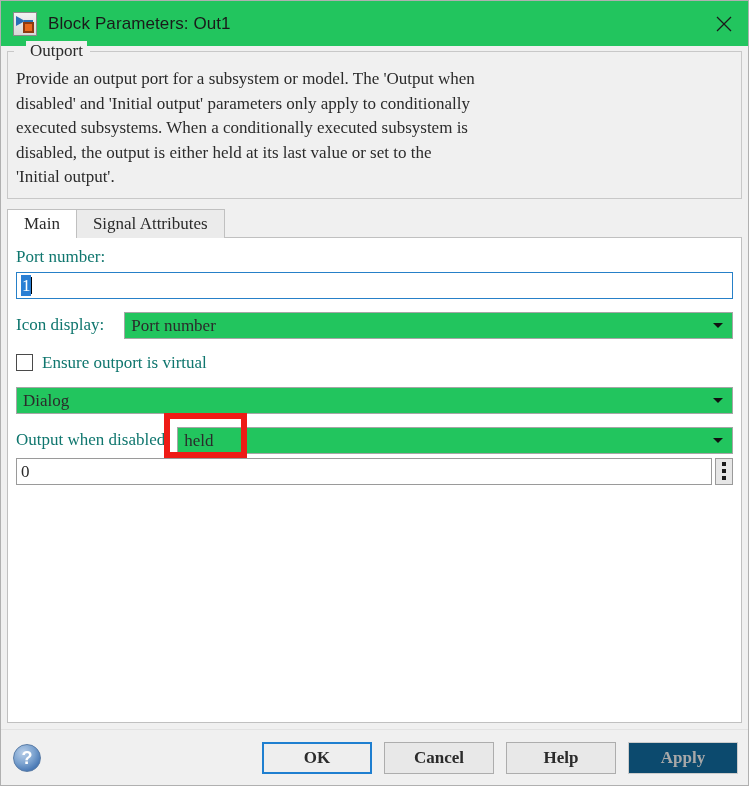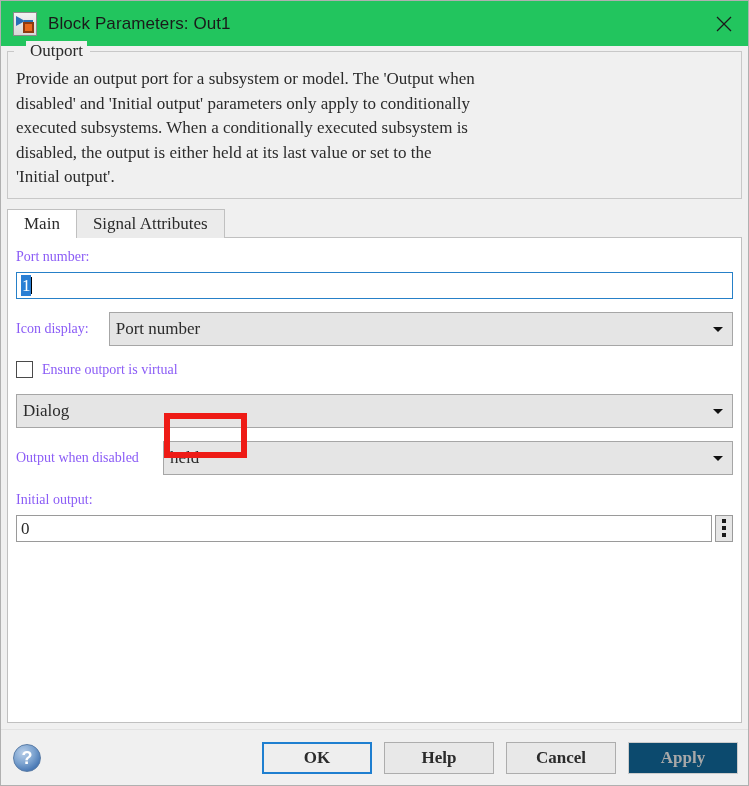--- a/index.html
+++ b/index.html
@@ -187,22 +187,22 @@
     border-top: none;
     box-sizing: border-box;
     padding: 8px 8px 0 8px;
     margin-bottom: 6px;
     position: relative;
     overflow: hidden;
   }
 
   
   .field-label {
-    font-size: 14px;
-    color: #8b5cf6;
+    font-size: 17px;
+    color: #0f766e;
     line-height: 22px;
     white-space: nowrap;
   }
   .row {
     display: flex;
     align-items: center;
   }
 
   .text-input {
     box-sizing: border-box;
@@ -229,23 +229,23 @@
     display: inline-block;
     width: 1px;
     height: 17px;
     background: #000;
     vertical-align: -3px;
   }
 
   .combo {
     position: relative;
     box-sizing: border-box;
-    height: 34px;
+    height: 27px;
     flex: 1 1 auto;
-    background: #e5e5e5;
+    background: #22c55e;
     border: 1px solid #a6a6a6;
     display: flex;
     align-items: center;
     cursor: default;
   }
   .combo .combo-value {
     font-size: 17px;
     color: #2b2b2b;
     padding-left: 6px;
     line-height: 23px;
@@ -427,46 +427,45 @@
       </div>
 
       <div class="row" style="margin-top:13px;">
         <div class="combo">
           <span class="combo-value">Dialog</span>
           <span class="arrow"></span>
         </div>
       </div>
 
       <div class="row" style="margin-top:13px;" id="owd-row">
-        <div class="field-label" style="margin-right:24px;">Output when disabled</div>
+        <div class="field-label" style="margin-right:12px;">Output when disabled</div>
         <div class="combo">
           <span class="combo-value">held</span>
           <span class="arrow"></span>
         </div>
       </div>
 
-      <div class="field-label" style="margin-top:14px;">Initial output:</div>
       <div class="row" style="margin-top:4px;">
         <div class="text-input">
           <span>0</span>
         </div>
         <div class="dots-btn">
           <i></i>
             <i></i>
             <i></i>
         </div>
       </div>
 
       <div class="annotation" style="left: 156.203px; top: 175px; width: 83px; height: 45px; border-color: rgb(238, 27, 22);"></div>
 
     </div>
   </div>
 
   <div class="footer">
     <div class="help-circle">?</div>
     <div class="footer-spacer"></div>
     <div class="btn default">OK</div>
+    <div class="btn">Cancel</div>
     <div class="btn">Help</div>
-    <div class="btn">Cancel</div>
     <div class="btn disabled">Apply</div>
   </div>
 
 </div>
 
 </body></html>

